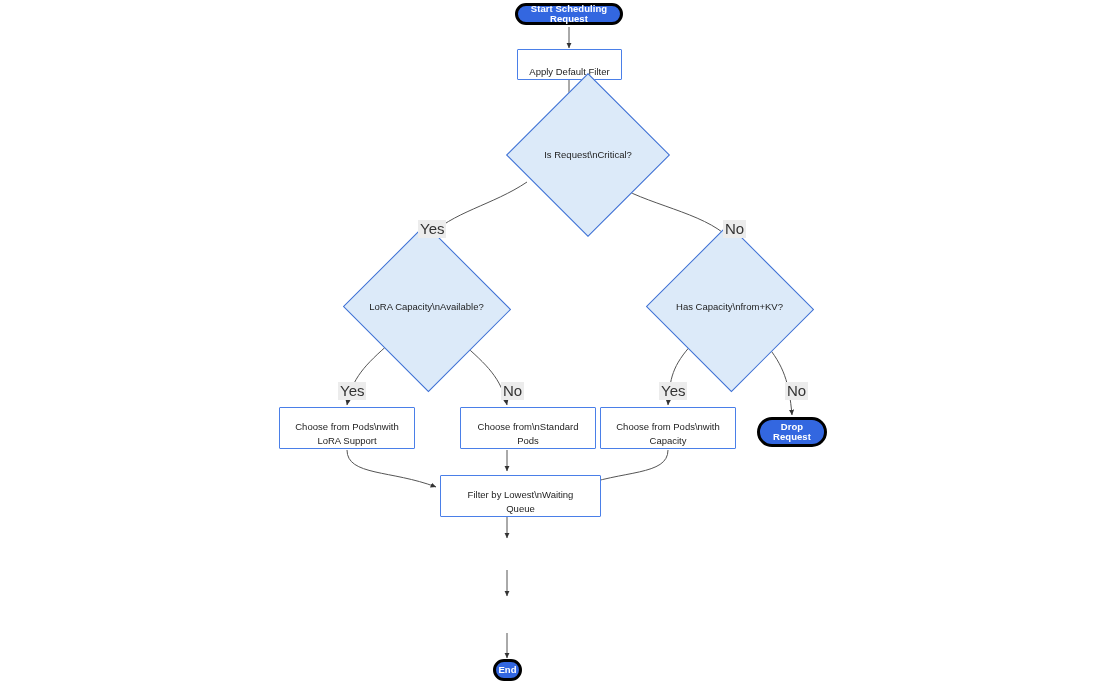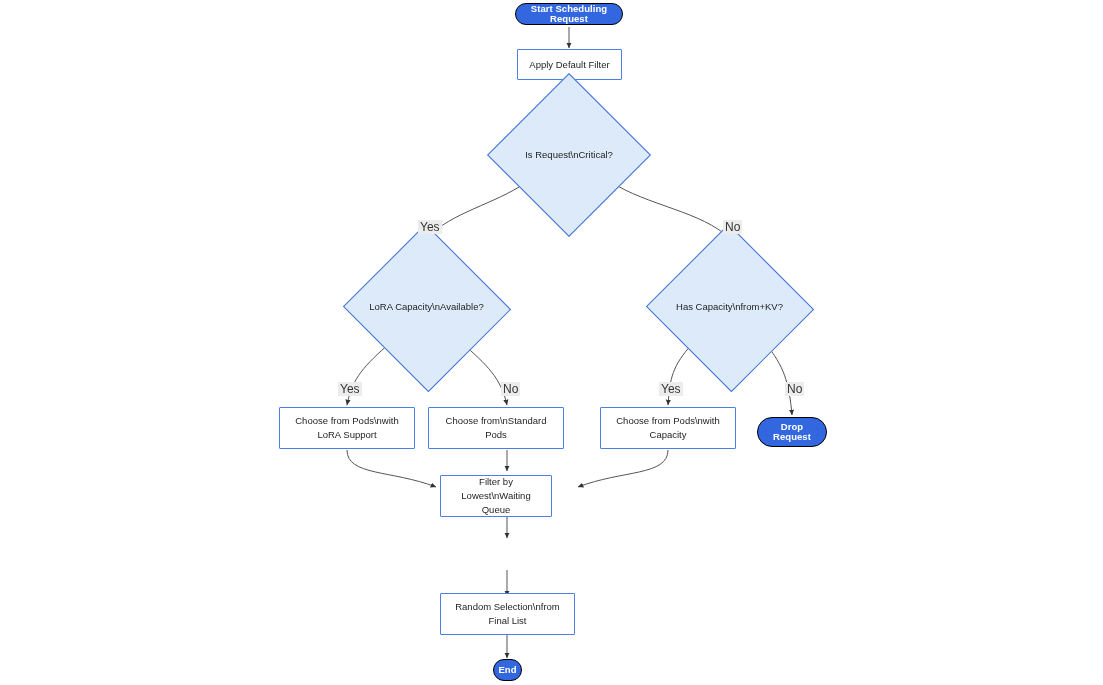--- a/index.html
+++ b/index.html
@@ -33,38 +33,39 @@
     position: absolute;
     box-sizing: border-box;
     display: flex;
     align-items: center;
     justify-content: center;
     text-align: center;
   }
   
   .pill {
     background: #3367e0;
-    border: 1px solid #000000;
+    border: 3px solid #000000;
     border-radius: 999px;
     color: #ffffff;
     font-size: 9.5px;
     font-weight: bold;
     letter-spacing: 0.05px;
     line-height: 1.1;
     padding: 0 9px;
   }
   
   .process {
     background: #ffffff;
     border: 1.4px solid #4a7fe8;
     border-radius: 1px;
     color: #1d1d1d;
     font-size: 9.5px;
     line-height: 1.45;
     padding: 0 6px;
+    align-items: flex-end;
   }
   .process .txt {
     display: block;
     white-space: pre-line;
   }
   
   .decision {
     background: transparent;
     border: none;
   }
@@ -85,21 +86,21 @@
     font-size: 9.5px;
     color: #1d1d1d;
     line-height: 1.3;
     white-space: nowrap;
   }
   
   .edge-label {
     position: absolute;
     background: #ececec;
     color: #333333;
-    font-size: 12px;
+    font-size: 15px;
     line-height: 1.1;
     padding: 1px 2px 0 2px;
     white-space: nowrap;
     text-align: right;
   }
 </style>
 </head>
 <body>
 
 <div id="canvas">
@@ -143,64 +144,60 @@
   </svg>
 
   <div class="node pill" style="left:515px; top:3px; width:108px; height:22px;">
     <span>Start Scheduling Request</span>
   </div>
 
   <div class="node process" style="left:517px; top:49px; width:105px; height:31px;">
     <span class="txt">Apply Default Filter</span>
   </div>
 
-  <div class="node decision" style="left:511px; top:97px; width:116px; height:116px;">
+  <div class="node decision" style="left:530px; top:97px; width:116px; height:116px;">
     <span class="dshape"></span>
     <span class="dlabel">Is Request\nCritical?</span>
   </div>
 
   <div class="node decision" style="left:366px; top:249px; width:121px; height:117px;">
     <span class="dshape"></span>
     <span class="dlabel">LoRA Capacity\nAvailable?</span>
   </div>
 
   <div class="node decision" style="left:669px; top:249px; width:121px; height:117px;">
     <span class="dshape"></span>
     <span class="dlabel">Has Capacity\nfrom+KV?</span>
   </div>
 
   <div class="node process" style="left:279px; top:407px; width:136px; height:42px;">
     <span class="txt">Choose from Pods\nwith
 LoRA Support</span>
   </div>
 
-  <div class="node process" style="left:428px; top:407px; width:136px; height:42px;">
+  <div class="node process" style="left:460px; top:407px; width:136px; height:42px;">
     <span class="txt">Choose from\nStandard
 Pods</span>
   </div>
 
   <div class="node process" style="left:600px; top:407px; width:136px; height:42px;">
     <span class="txt">Choose from Pods\nwith
 Capacity</span>
   </div>
 
   <div class="node pill" style="left:757px; top:417px; width:70px; height:30px;">
     <span>Drop Request</span>
   </div>
 
-  <div class="node process" style="left:440px; top:475px; width:112px; height:42px;">
+  <div class="node process" style="left:440px; top:475px; width:161px; height:42px;">
     <span class="txt">Filter by Lowest\nWaiting
 Queue</span>
   </div>
 
 
-  <div class="node process" style="left:440px; top:593px; width:135px; height:42px;">
-    <span class="txt">Random Selection\nfrom
-Final List</span>
-  </div>
 
   <div class="node pill" style="left:493px; top:659px; width:29px; height:22px;text-align:center;">
     <span>End</span>
   </div>
 
   <div class="edge-label" style="left:418px; top:220px;">Yes</div>
 
   <div class="edge-label" style="left:723px; top:220px;">No</div>
 
   <div class="edge-label" style="left:338px; top:382px;">Yes</div>

